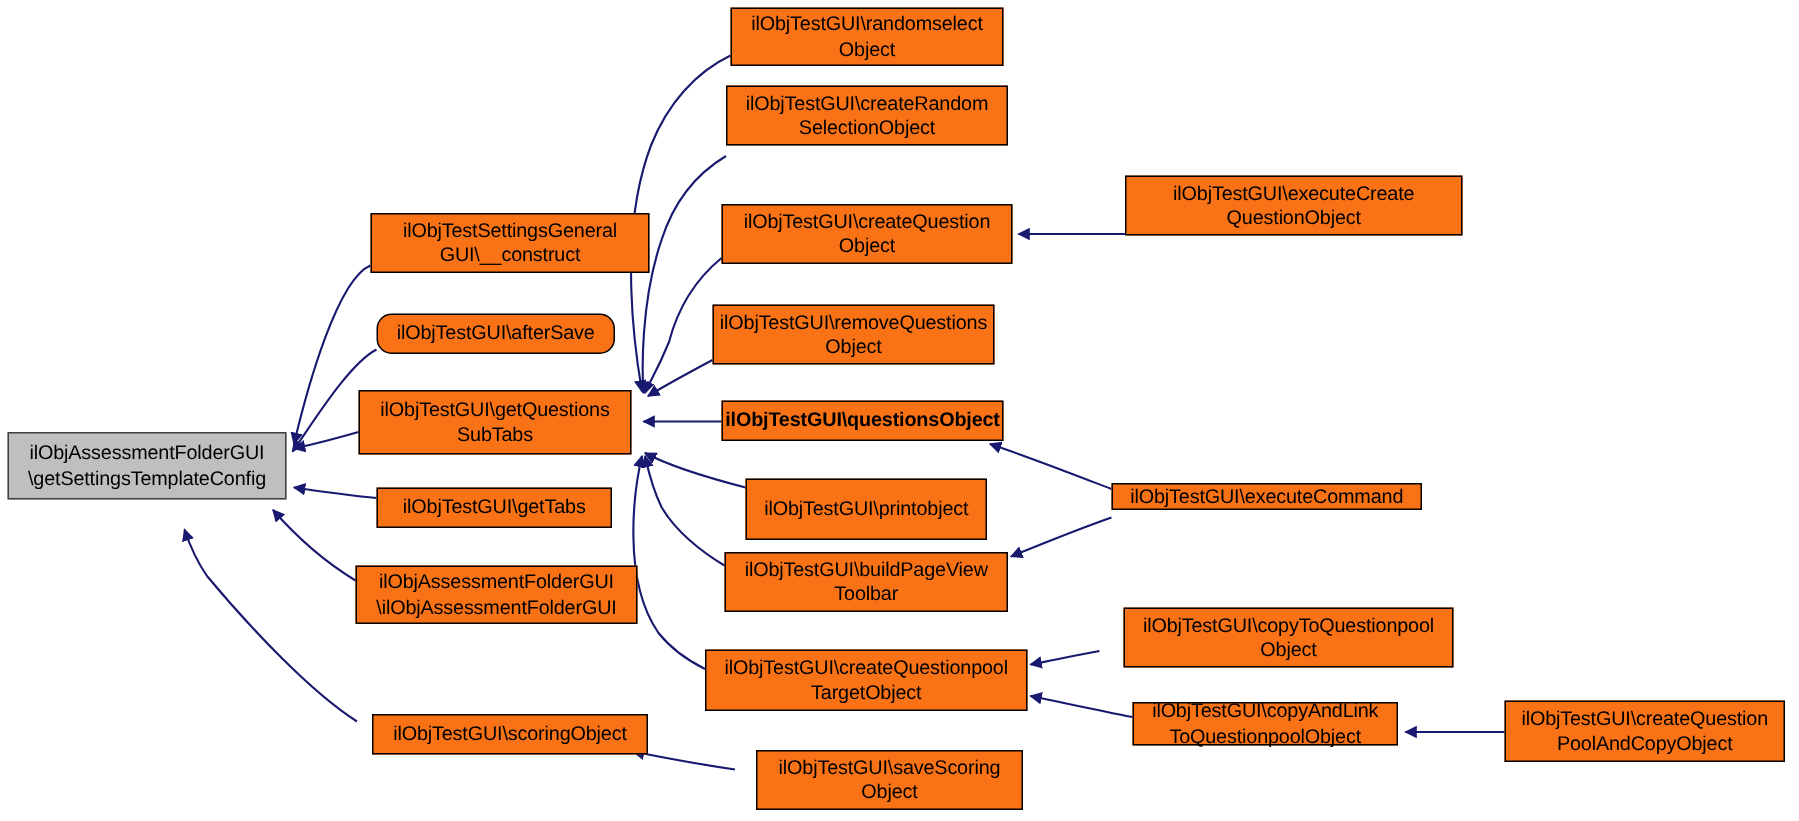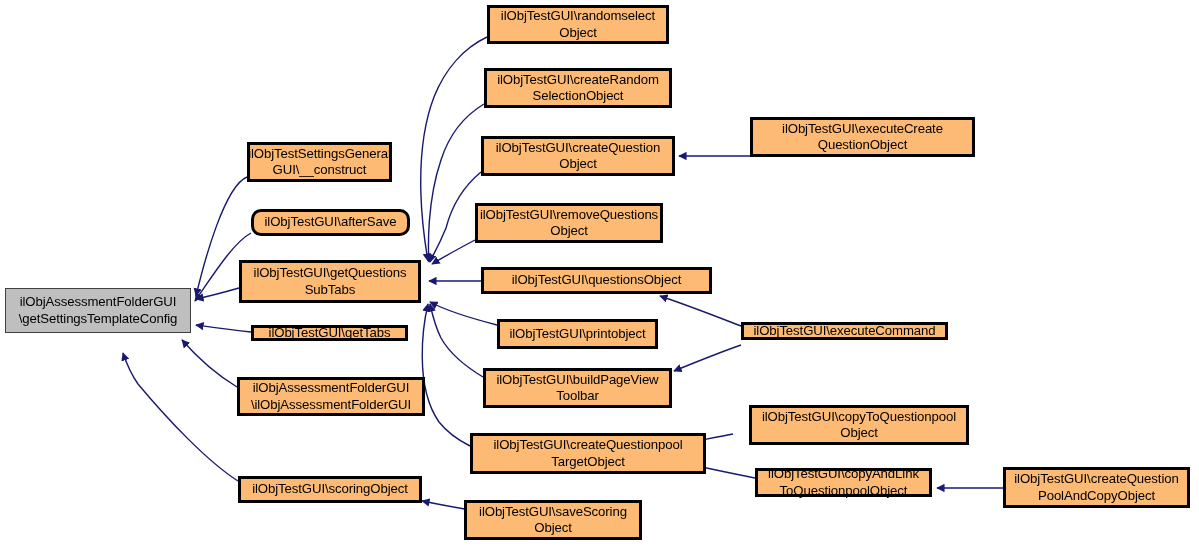--- a/index.html
+++ b/index.html
@@ -9,22 +9,22 @@
     background:#ffffff;
     font-family:"Liberation Sans","DejaVu Sans",sans-serif;
     overflow:hidden;
   }
   svg#edges{position:absolute;left:0;top:0;width:1199px;height:547px;}
   .node{
     position:absolute;
     box-sizing:border-box;
     display:flex;align-items:center;justify-content:center;
     text-align:center;
-    border:3px solid #000000;
-    background:#fdba74;
+    border:1px solid #000000;
+    background:#f97316;
     color:#000000;
     font-size:13.2px;
     line-height:1.22;
     letter-spacing:-0.1px;
     white-space:pre-line;
     padding:0 2px;
   }
   .node.highlight{
     background:#bfbfbf;
     border:1px solid #404040;
@@ -60,44 +60,44 @@
         <path d="M741,326 C715,316 687,305 660,296" fill="none" stroke="#191970" stroke-width="1.4" marker-end="url(#arrow)"></path>
         <path d="M741,345 C718,353 696,362 674,371" fill="none" stroke="#191970" stroke-width="1.4" marker-end="url(#arrow)"></path>
         <path d="M733,434 C716,437 703,440 687,443" fill="none" stroke="#191970" stroke-width="1.4" marker-end="url(#arrow)"></path>
         <path d="M755,478 C729,473 707,468 687,464" fill="none" stroke="#191970" stroke-width="1.4" marker-end="url(#arrow)"></path>
         <path d="M1003,488 C980,488 958,488 937,488" fill="none" stroke="#191970" stroke-width="1.4" marker-end="url(#arrow)"></path>
       </g>
   </svg>
   <div id="node-layer">
       <div class="node highlight" style="left: 5px; top: 288px; width: 186px; height: 45px;">ilObjAssessmentFolderGUI
 \getSettingsTemplateConfig</div>
-      <div class="node" style="left: 247px; top: 142px; width: 145px; height: 40px;">ilObjTestSettingsGeneral
+      <div class="node" style="left: 247px; top: 142px; width: 186px; height: 40px;">ilObjTestSettingsGeneral
 GUI\__construct</div>
       <div class="node" style="left: 251px; top: 209px; width: 159px; height: 27px; border-radius: 10px;">ilObjTestGUI\afterSave</div>
       <div class="node" style="left: 239px; top: 260px; width: 182px; height: 43px;">ilObjTestGUI\getQuestions
 SubTabs</div>
-      <div class="node" style="left: 251px; top: 325px; width: 157px; height: 16px; text-align: center;">ilObjTestGUI\getTabs</div>
+      <div class="node" style="left: 251px; top: 325px; width: 157px; height: 27px; text-align: center;">ilObjTestGUI\getTabs</div>
       <div class="node" style="left: 237px; top: 377px; width: 188px; height: 39px;">ilObjAssessmentFolderGUI
 \ilObjAssessmentFolderGUI</div>
-      <div class="node" style="left: 238px; top: 476px; width: 184px; height: 27px;">ilObjTestGUI\scoringObject</div>
+      <div class="node" style="left: 248px; top: 476px; width: 184px; height: 27px;">ilObjTestGUI\scoringObject</div>
       <div class="node" style="left: 487px; top: 5px; width: 182px; height: 39px;">ilObjTestGUI\randomselect
 Object</div>
-      <div class="node" style="left: 484px; top: 68px; width: 188px; height: 40px;">ilObjTestGUI\createRandom
+      <div class="node" style="left: 484px; top: 57px; width: 188px; height: 40px;">ilObjTestGUI\createRandom
 SelectionObject</div>
       <div class="node" style="left: 481px; top: 136px; width: 194px; height: 40px;">ilObjTestGUI\createQuestion
 Object</div>
       <div class="node" style="left: 475px; top: 203px; width: 188px; height: 40px;">ilObjTestGUI\removeQuestions
 Object</div>
-      <div class="node" style="left: 481px; top: 267px; width: 231px; height: 27px;">ilObjTestGUI\questionsObject</div>
-      <div class="node" style="left: 497px; top: 319px; width: 161px; height: 30px;">ilObjTestGUI\printobject</div>
+      <div class="node" style="left: 481px; top: 267px; width: 188px; height: 27px; font-weight: bold;">ilObjTestGUI\questionsObject</div>
+      <div class="node" style="left: 497px; top: 319px; width: 161px; height: 41px;">ilObjTestGUI\printobject</div>
       <div class="node" style="left: 483px; top: 368px; width: 189px; height: 40px;">ilObjTestGUI\buildPageView
 Toolbar</div>
-      <div class="node" style="left: 470px; top: 433px; width: 236px; height: 41px;">ilObjTestGUI\createQuestionpool
+      <div class="node" style="left: 470px; top: 433px; width: 215px; height: 41px;">ilObjTestGUI\createQuestionpool
 TargetObject</div>
-      <div class="node" style="left: 464px; top: 500px; width: 178px; height: 40px;">ilObjTestGUI\saveScoring
+      <div class="node" style="left: 504px; top: 500px; width: 178px; height: 40px;">ilObjTestGUI\saveScoring
 Object</div>
       <div class="node" style="left: 750px; top: 117px; width: 225px; height: 40px;">ilObjTestGUI\executeCreate
 QuestionObject</div>
       <div class="node" style="left: 741px; top: 322px; width: 207px; height: 18px;">ilObjTestGUI\executeCommand</div>
       <div class="node" style="left: 733px; top: 405px; width: 220px; height: 40px; margin-left: 16px;">ilObjTestGUI\copyToQuestionpool
 Object</div>
       <div class="node" style="left: 755px; top: 468px; width: 177px; height: 29px;">ilObjTestGUI\copyAndLink
 ToQuestionpoolObject</div>
       <div class="node" style="left: 1003px; top: 467px; width: 187px; height: 41px;">ilObjTestGUI\createQuestion
 PoolAndCopyObject</div>

